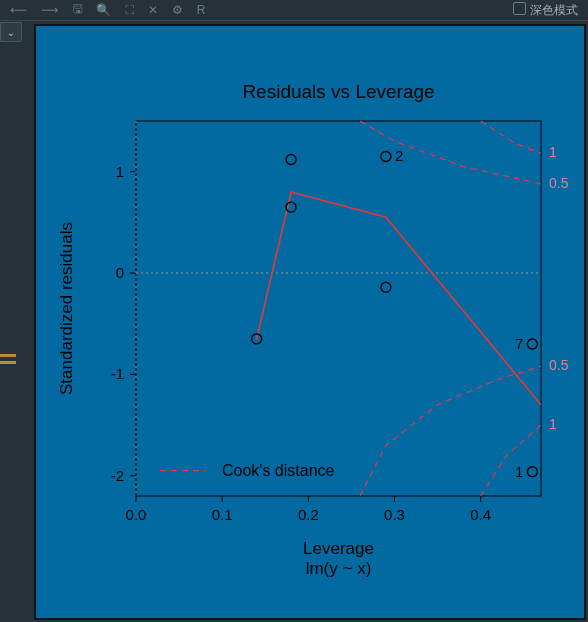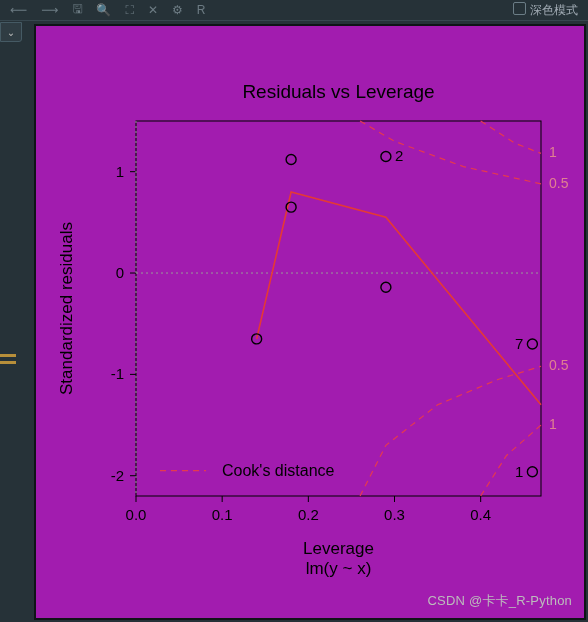--- a/index.html
+++ b/index.html
@@ -4,21 +4,21 @@
 <style>
   html,body{margin:0;padding:0;background:#263238;font-family:sans-serif;}
   .outer{width:588px;height:622px;position:relative;background:#263238;overflow:hidden;}
   .topbar{height:20px;background:#263238;color:#8a9aa3;font-size:12px;display:flex;align-items:center;gap:14px;padding:0 10px;border-bottom:1px solid #37474f;}
   .topbar .ico{opacity:.7}
   .topbar .dark{color:#a0aab3;margin-left:auto;display:flex;gap:4px}
   .topbar .chk{width:11px;height:11px;border:1px solid #6b7d86;border-radius:2px;display:inline-block}
   .drop{position:absolute;top:22px;left:0;width:20px;height:18px;background:#2f3c43;color:#bbb;font-size:10px;display:flex;align-items:center;justify-content:center;border:1px solid #455a64;border-radius:0 0 3px 0}
   .bar-left{position:absolute;left:0;top:354px;display:flex;flex-direction:column;gap:4px}
   .bar-left span{width:16px;height:3px;background:#b78f3a;display:block}
-  .plot-wrap{position:absolute;left:34px;top:24px;right:2px;bottom:2px;background:#a21caf;border:2px solid #0f1417;}
+  .plot-wrap{position:absolute;left:34px;top:24px;right:2px;bottom:2px;background:#0369a1;border:2px solid #0f1417;}
   svg{display:block}
   .watermark{position:absolute;right:12px;bottom:8px;color:#bcbcbc;font-size:13px;font-family:sans-serif;letter-spacing:.2px}
 </style>
 </head>
 <body>
 
 <div class="outer">
   <div class="topbar">
     <span class="ico">⟵</span>
     <span class="ico">⟶</span>
@@ -81,15 +81,14 @@
         <circle cx="349.89361702127655" cy="130.47297297297297" r="5" fill="none" stroke="#000" stroke-width="1.4"></circle>
         <text x="358.89361702127655" y="135.47297297297297" font-size="15" text-anchor="start">2</text>
         <circle cx="349.89361702127655" cy="261.21621621621625" r="5" fill="none" stroke="#000" stroke-width="1.4"></circle>
         <circle cx="496.3829787234043" cy="317.97297297297297" r="5" fill="none" stroke="#000" stroke-width="1.4"></circle>
         <text x="487.3829787234043" y="322.97297297297297" font-size="15" text-anchor="end">7</text>
         <circle cx="496.3829787234043" cy="445.6756756756757" r="5" fill="none" stroke="#000" stroke-width="1.4"></circle>
         <text x="487.3829787234043" y="450.6756756756757" font-size="15" text-anchor="end">1</text>
         <line x1="124" x2="170" y1="444.66216216216213" y2="444.66216216216213" stroke="#e53950" stroke-dasharray="6 5" stroke-width="1.2"></line>
         <text x="186" y="449.66216216216213" font-size="16">Cook's distance</text>
       </svg>
-    <div class="watermark">CSDN @卡卡_R-Python</div>
   </div>
 </div>
 
 </body></html>

